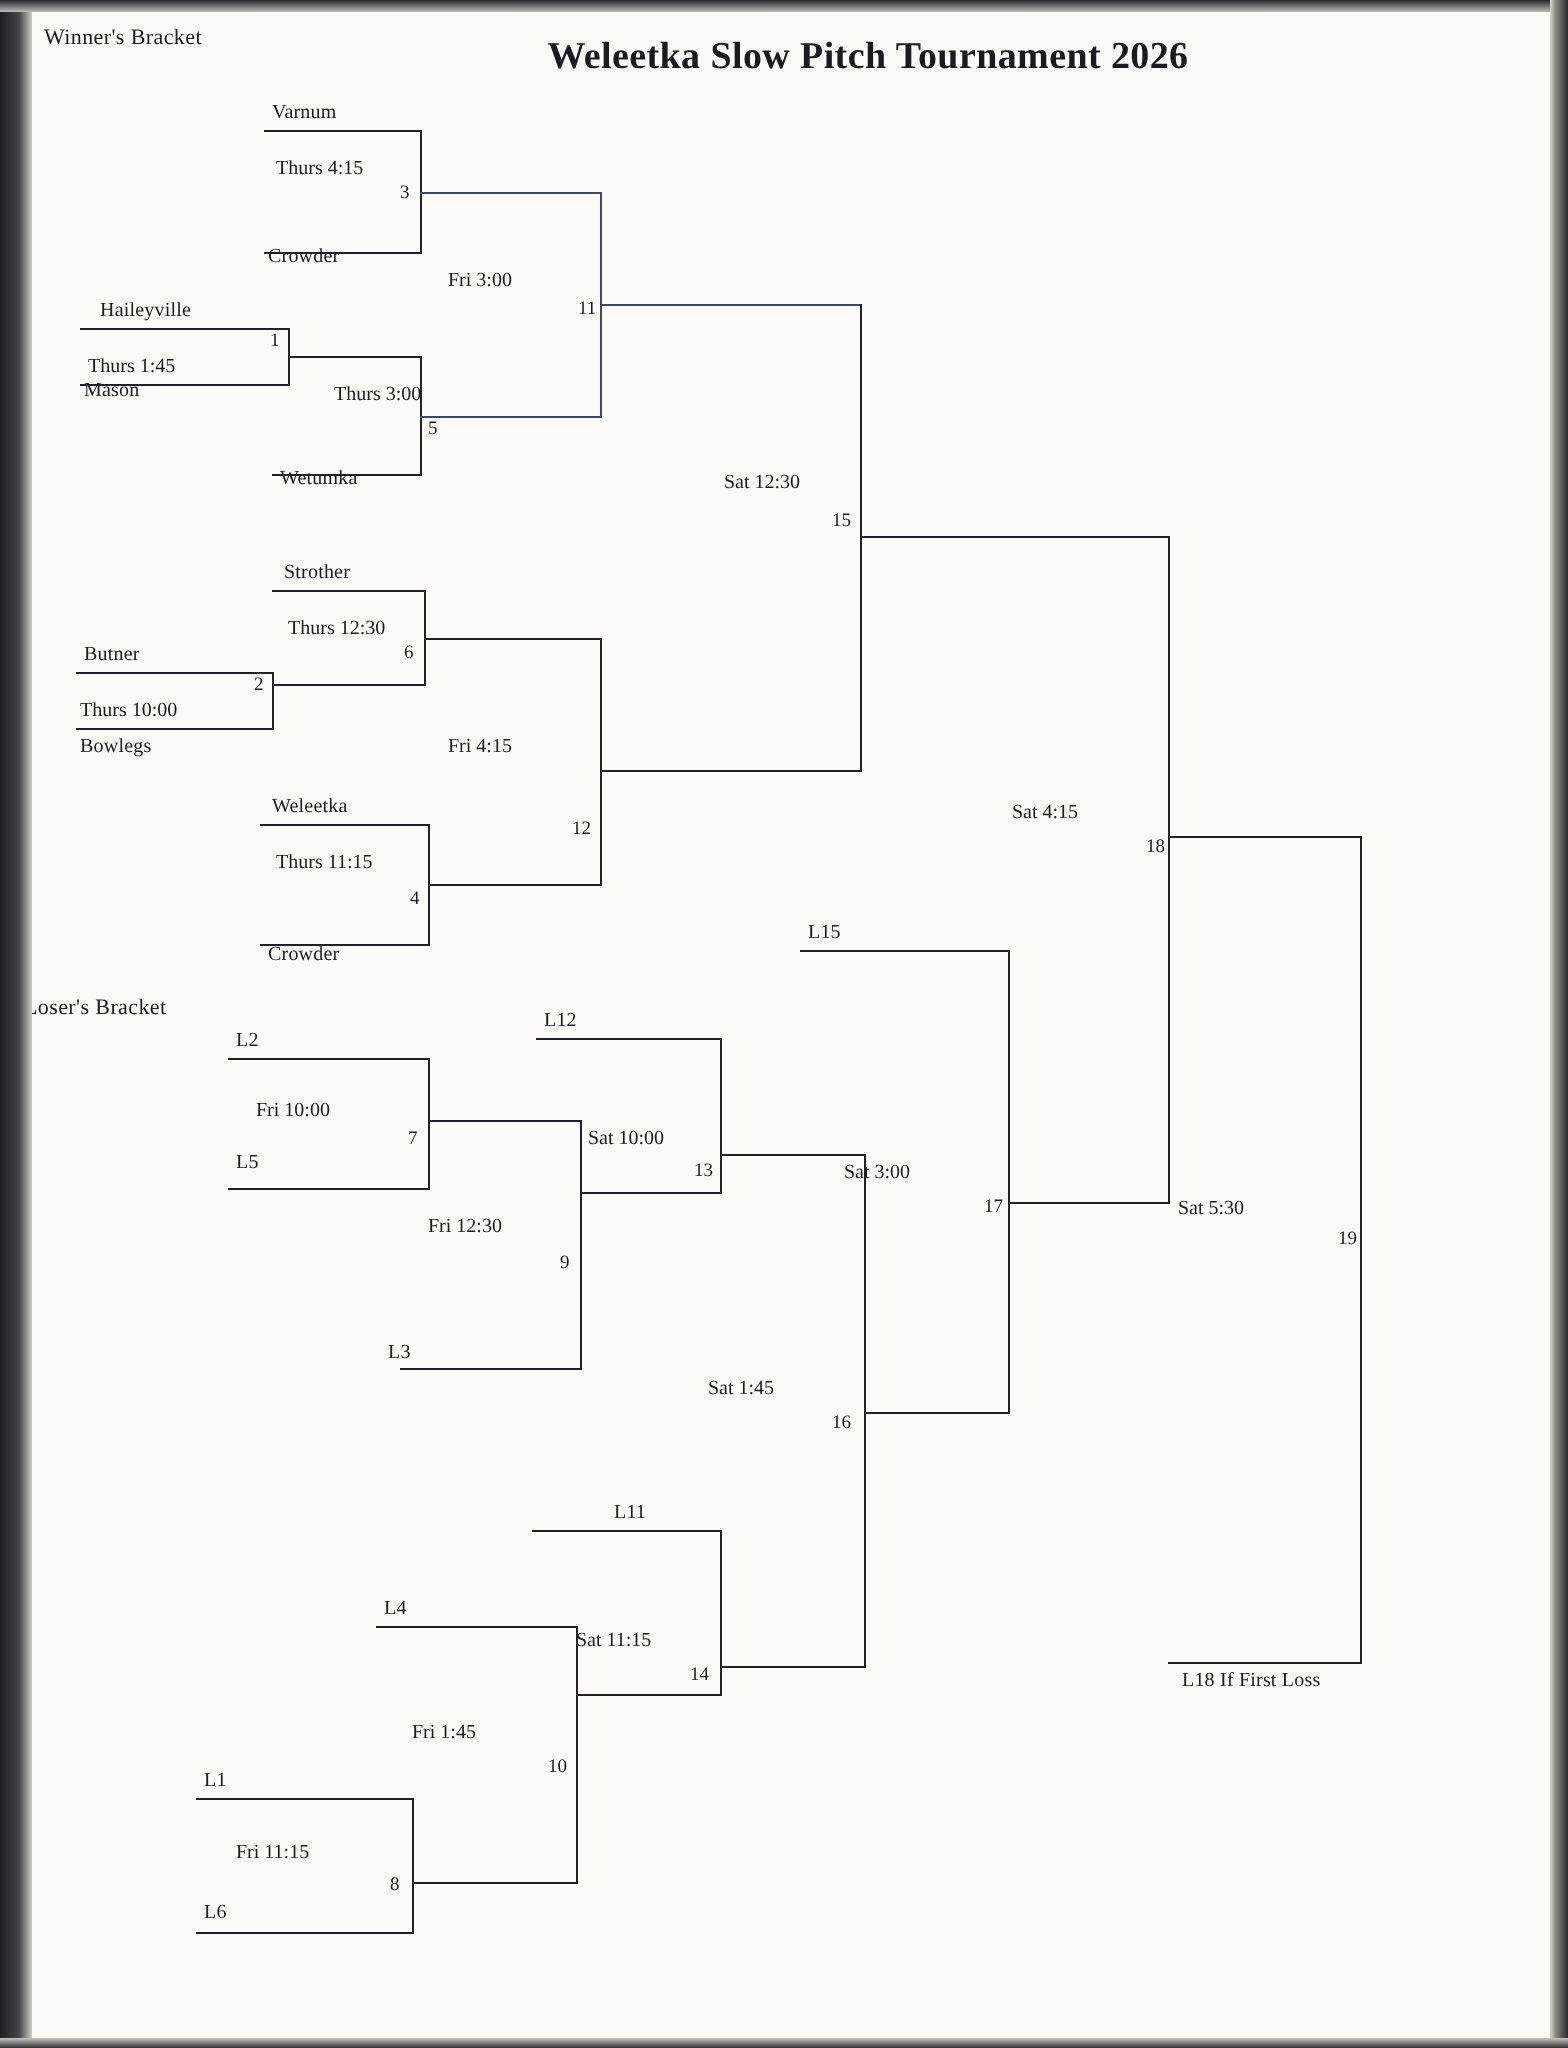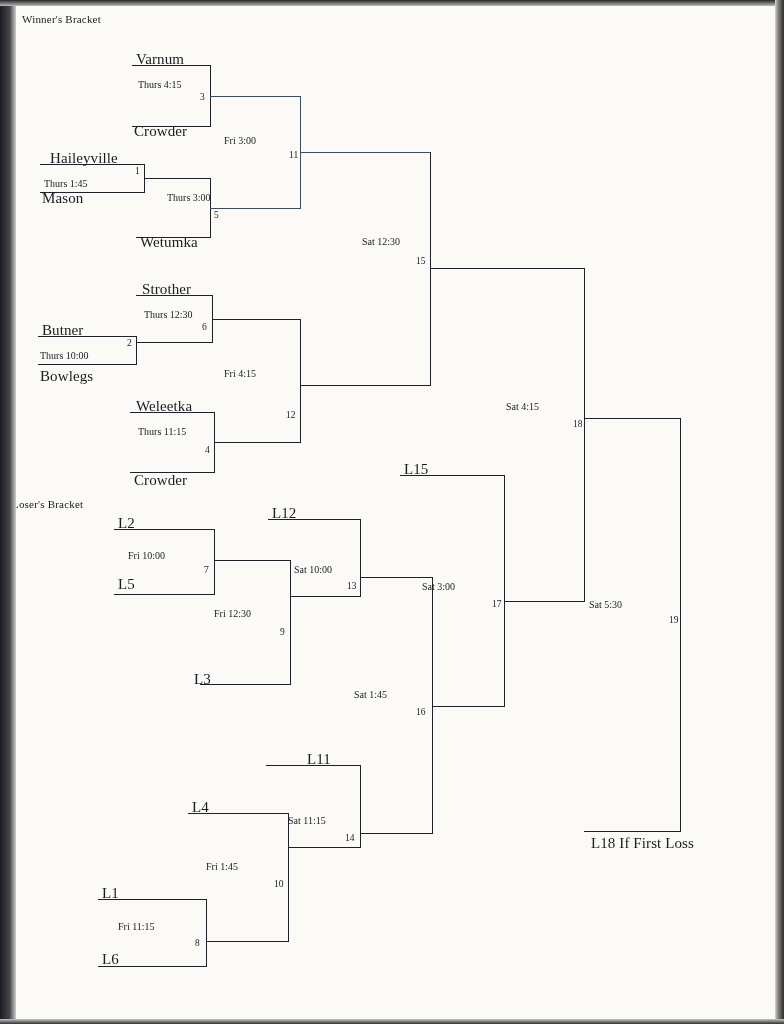--- a/index.html
+++ b/index.html
@@ -61,21 +61,21 @@
     font-weight: bold;
     letter-spacing: .2px;
   }
   .sec-label {
     position: absolute;
     font-size: 11px;
     letter-spacing: .2px;
   }
   .lbl {
     position: absolute;
-    font-size: 15px;
+    font-size: 10px;
     white-space: nowrap;
     letter-spacing: .1px;
   }
   .gm {
     position: absolute;
     font-size: 10px;
     white-space: nowrap;
   }
   .num {
     position: absolute;
@@ -89,20 +89,21 @@
   .h { height: 1px; }
   .v { width: 1px; }
   .blue { background: #3c4a63; }
 </style>
 </head>
 <body>
 
 <div id="page">
   <div id="sheet">
 
+    <div class="title">Weleetka Slow Pitch Tournament 2026</div>
 
     <div class="sec-label" style="left:8px; top:9px;">Winner's Bracket</div>
     <div class="sec-label" style="left:-2px; top:494px;">Loser's Bracket</div>
 
     <div class="lbl" style="left:122px; top:47px;">Varnum</div>
     <div class="h" style="left:118px; top:61px; width:78px;"></div>
     <div class="gm" style="left:124px; top:75px;">Thurs    4:15</div>
     <div class="h" style="left:118px; top:122px; width:78px;"></div>
     <div class="v" style="left:196px; top:61px; height:62px;"></div>
     <div class="num" style="left:186px; top:88px;">3</div>

